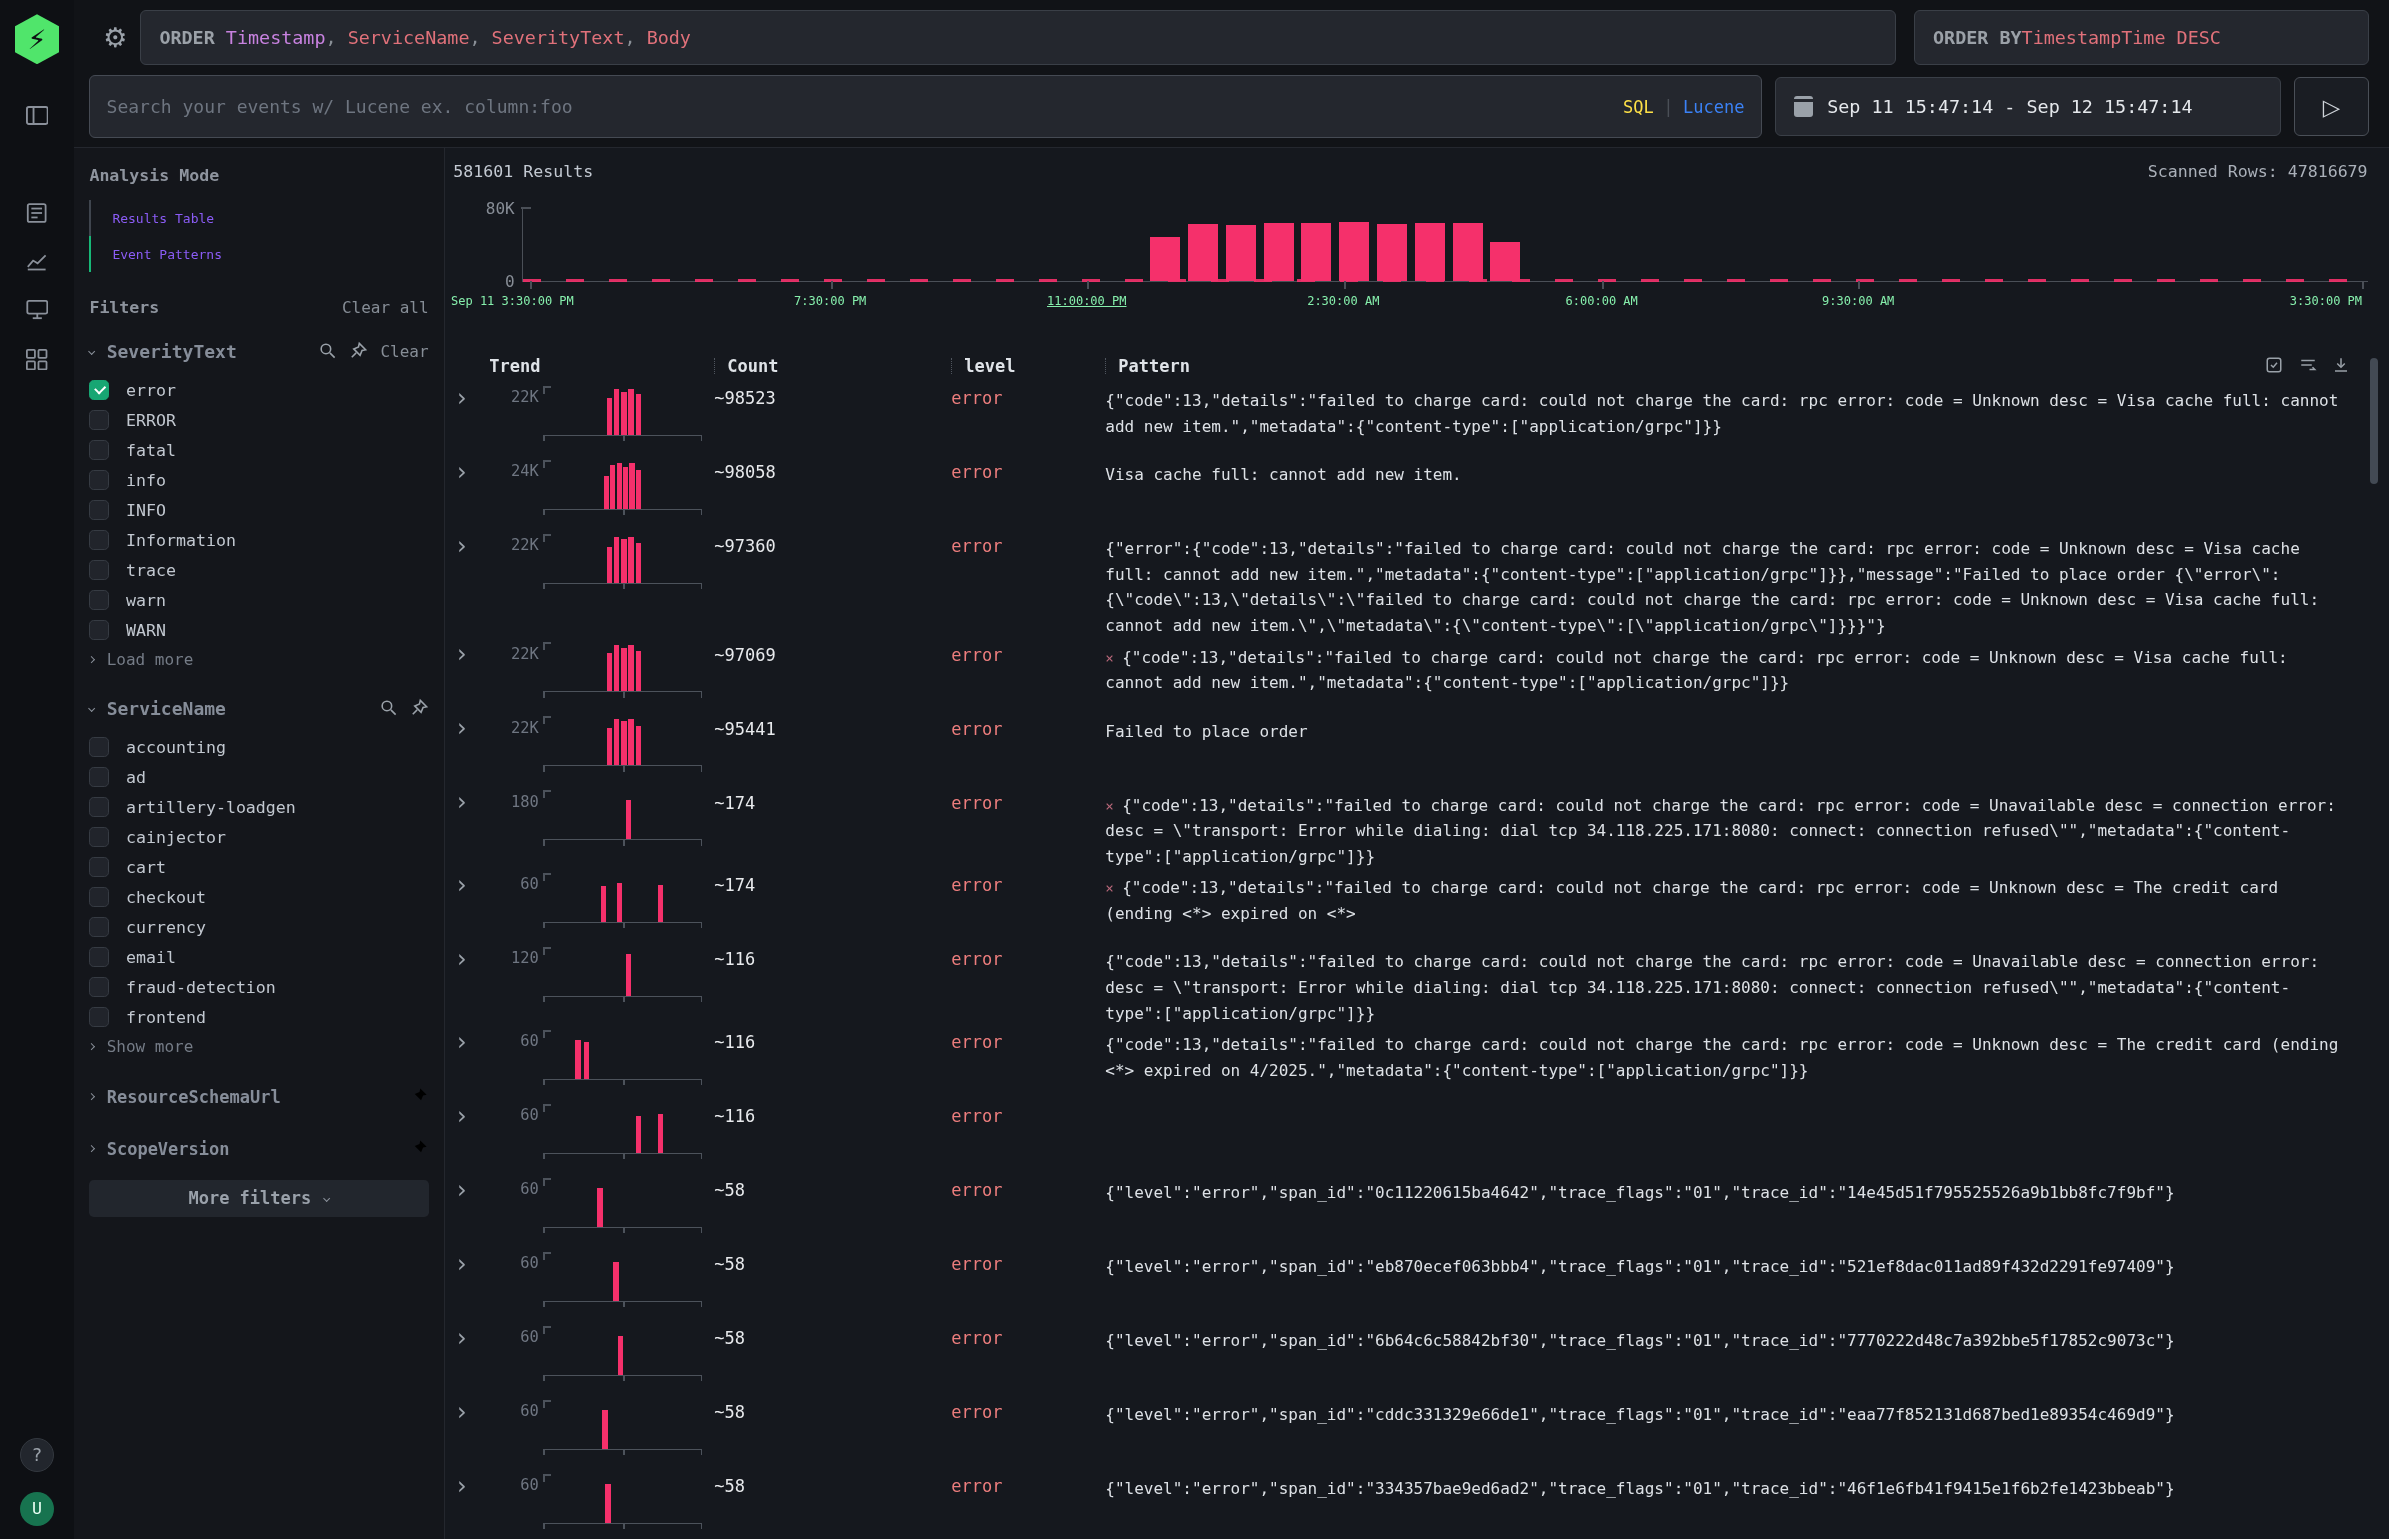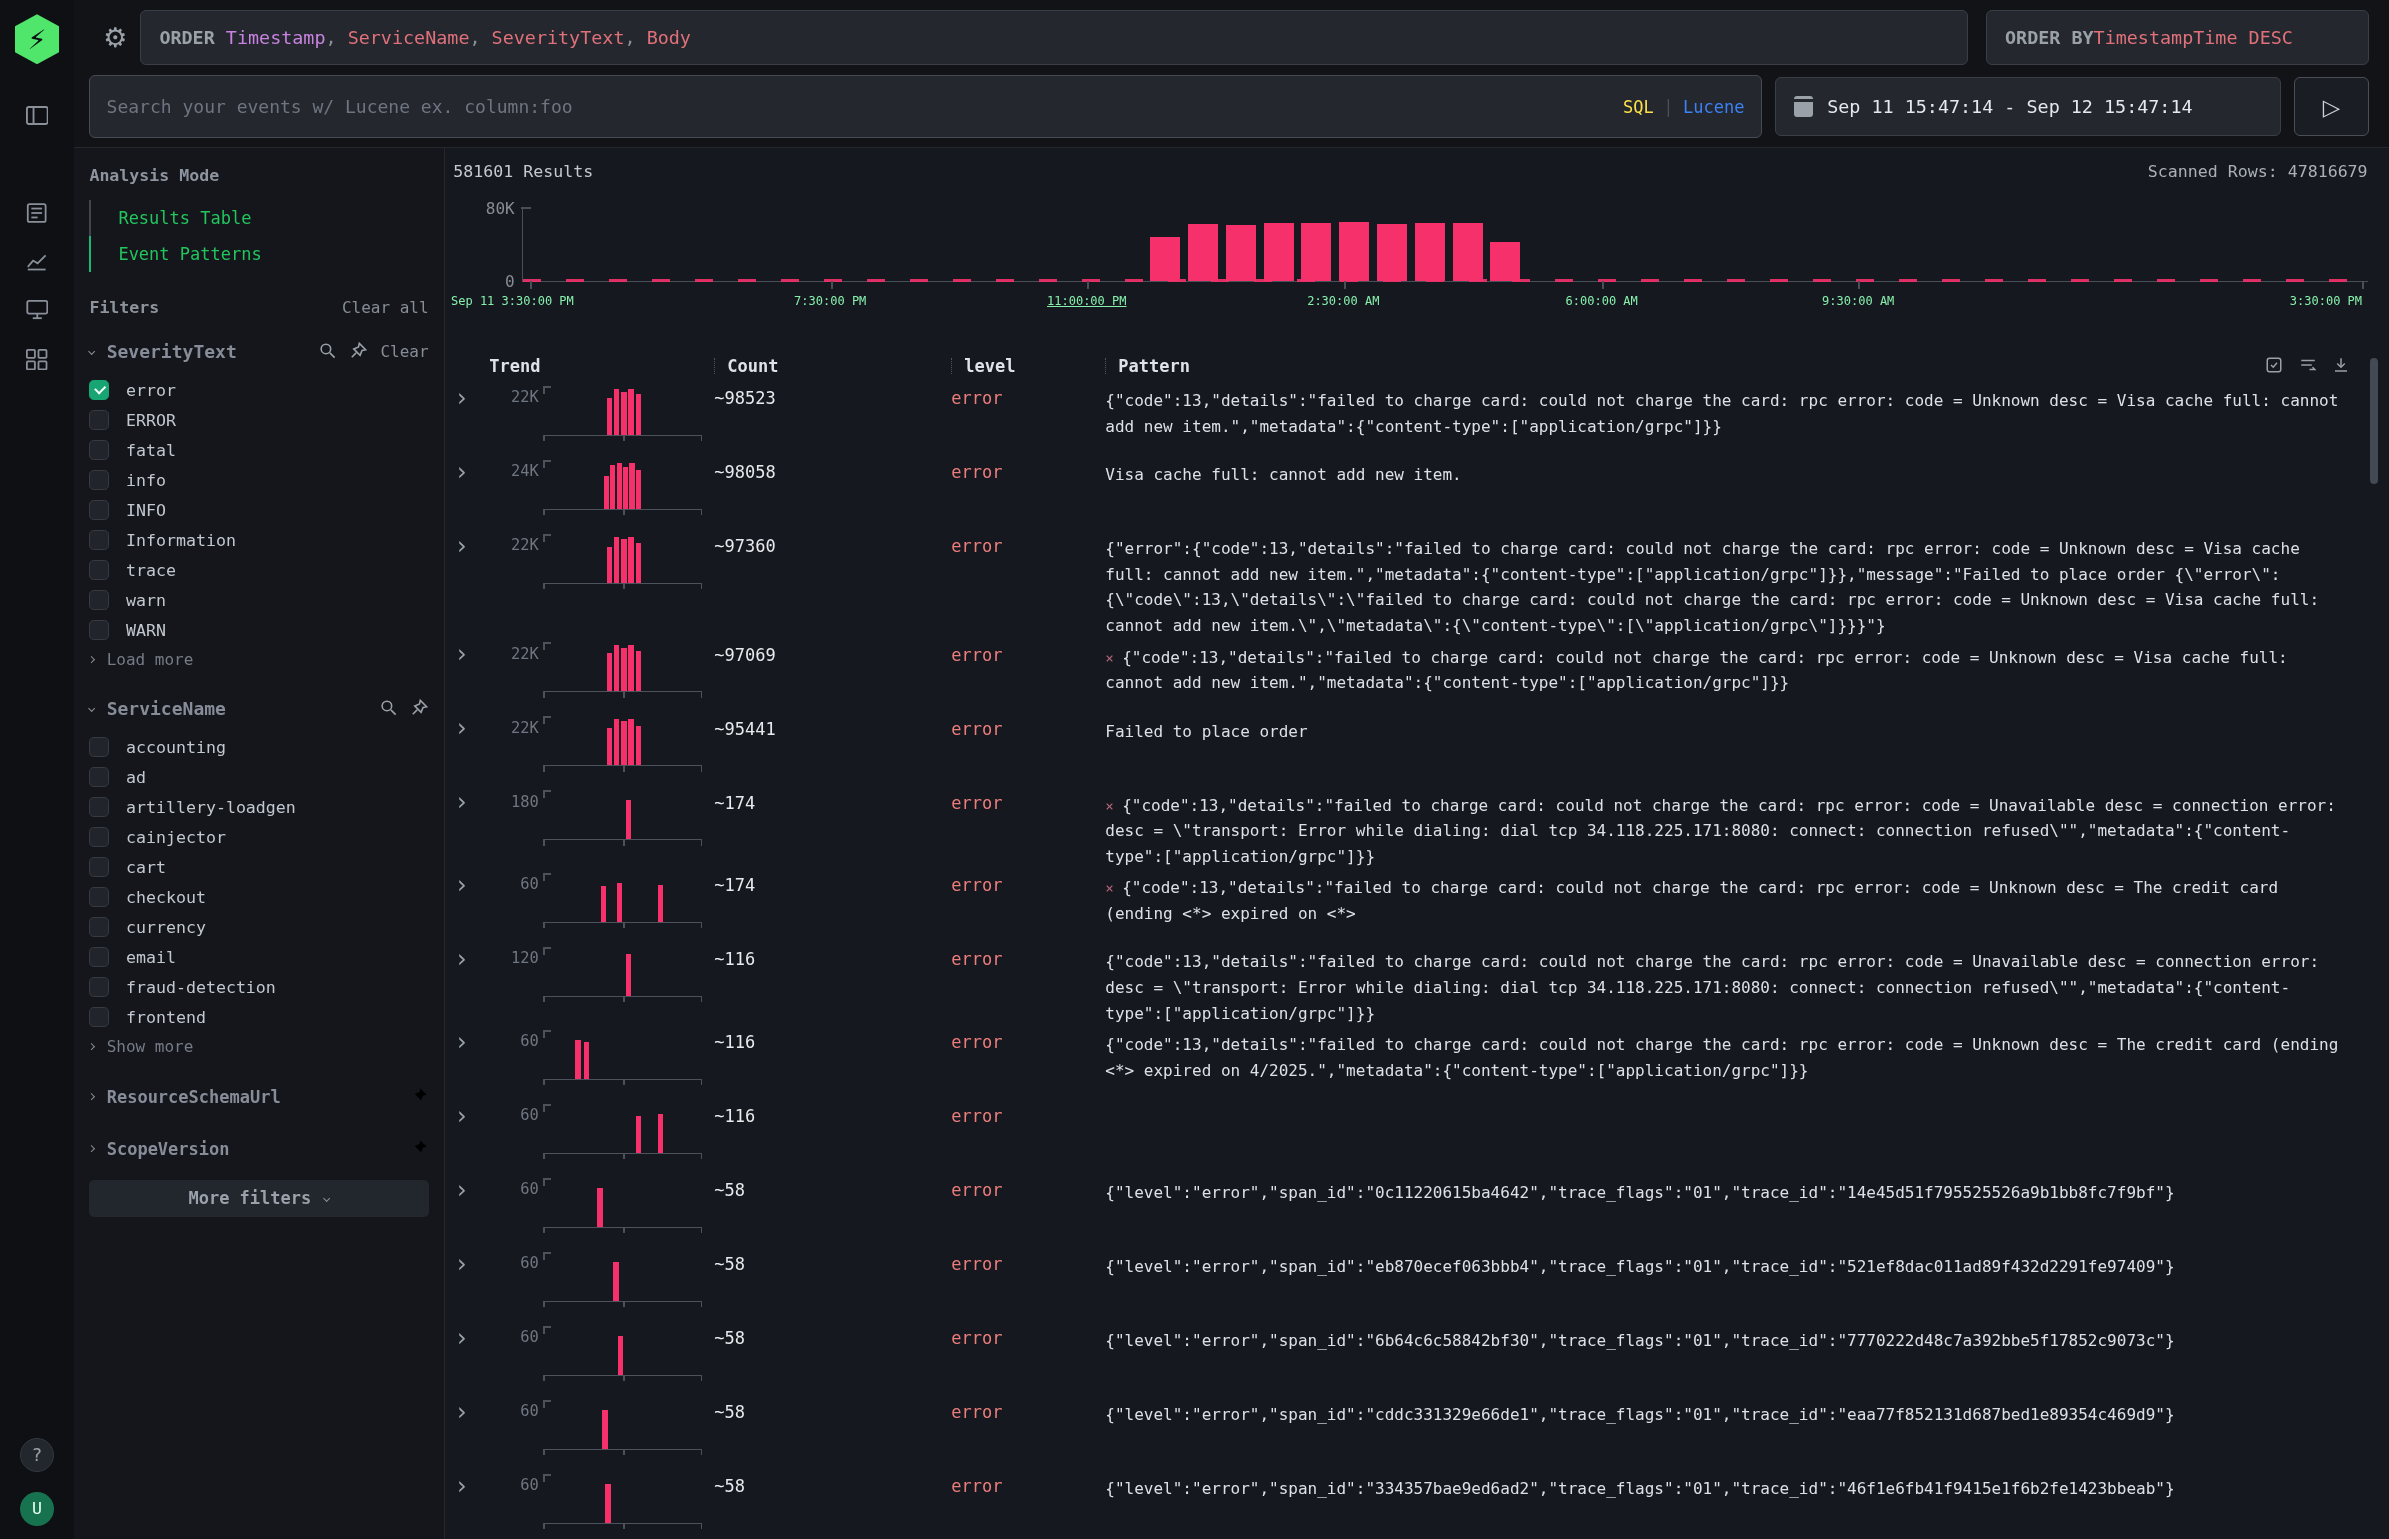--- a/index.html
+++ b/index.html
@@ -36,21 +36,21 @@
   .db-icon::before { content:""; position:absolute; left:1.2px; right:1.2px; top:-6px; height:1.8px; background:#b9bfc7; }
   .db-icon::after  { content:""; position:absolute; left:1.2px; right:1.2px; top:-9.5px; height:1.8px; background:#b9bfc7; }
   .updown { display:flex; flex-direction:column; gap:6px; align-items:center; }
   .chev { display:inline-block; width:7.1px; height:7.1px; border:solid #8a909a; border-width:0 1.8px 1.8px 0; }
   .chev.up   { transform:rotate(-135deg); }
   .chev.down { transform:rotate(45deg); }
   .chev.right{ transform:rotate(-45deg); }
   .chev.sm { width:5.3px; height:5.3px; border-width:0 1.5px 1.5px 0; }
   .gear { font-size:27px; color:#9aa1a9; margin:0 13px 0 14.2px; font-family:"DejaVu Sans",sans-serif; }
   .query-box { flex:1; padding:0 18px; font-size:18.4px; background:#24272e; }
-  .order-box { width:383px; margin-left:18px; padding:0 18px; font-size:18.4px; background:#24272e; }
+  .order-box { width:455px; margin-left:18px; padding:0 18px; font-size:18.4px; background:#24272e; }
   .tok-kw { color:#9ba1a8; font-weight:bold; }
   .tok-ts { color:#c882e0; }
   .tok-col { color:#e0717a; }
   .tok-punct { color:#8a9097; }
 
   .row2 { position:absolute; left:15px; right:20px; top:75px; height:63px; display:flex; align-items:center; }
   .search-box { flex:1; height:63px; background:#24272e; border:0.6px solid #454a53; border-radius:6px;
                 display:flex; align-items:center; padding:0 16.6px; }
   .search-box input { flex:1; background:transparent; border:none; outline:none; color:#c6ccd4;
                       font-family:inherit; font-size:18px; }
@@ -66,22 +66,22 @@
   .date-box .label { font-size:18.4px; color:#e5e8ec; }
   .run-btn { width:75px; height:59px; margin-left:13px; background:#1a1d23; border:0.6px solid #4a4f57;
              border-radius:6px; display:flex; align-items:center; justify-content:center;
              font-size:22.6px; color:#cfd4da; font-family:"DejaVu Sans",sans-serif; }
 
   
   .sidebar { position:absolute; left:74px; top:148px; bottom:0; width:371px; background:#14161b;
              border-right:0.6px solid #24272e; padding:18px 15.4px 0 15.4px; overflow:hidden; }
   .side-h { font-size:16.6px; font-weight:bold; color:#8e949e; }
   .mode-items { margin-top:15.4px; }
-  .mode-item { height:36px; display:flex; align-items:center; padding-left:27px;
-               border-left:2.4px solid #3f454e; font-size:17px; color:#22c55e; }
+  .mode-item { height:36px; display:flex; align-items:center; padding-left:21px;
+               border-left:2.4px solid #3f454e; font-size:13px; color:#8b5cf6; }
   .mode-item.active { border-left-color:#17b877; }
   .filters-row { margin-top:26px; display:flex; justify-content:space-between; align-items:center; }
   .link-muted { font-size:16px; color:#868d96; }
   .sec-head { margin-top:18px; display:flex; align-items:center; gap:12px; height:33px; }
   .sec-head .name { font-size:18px; font-weight:bold; color:#868d99; flex:0 0 auto; }
   .sec-head .spacer { flex:1; }
   .sec-head svg { stroke:#9aa1a9; fill:none; stroke-width:2; }
   .opt-list { margin-top:7.1px; }
   .option { height:30px; display:flex; align-items:center; gap:16.6px; }
   .cbx { width:20px; height:20px; border-radius:4.7px; background:#21242b; border:1.2px solid #363b43;

